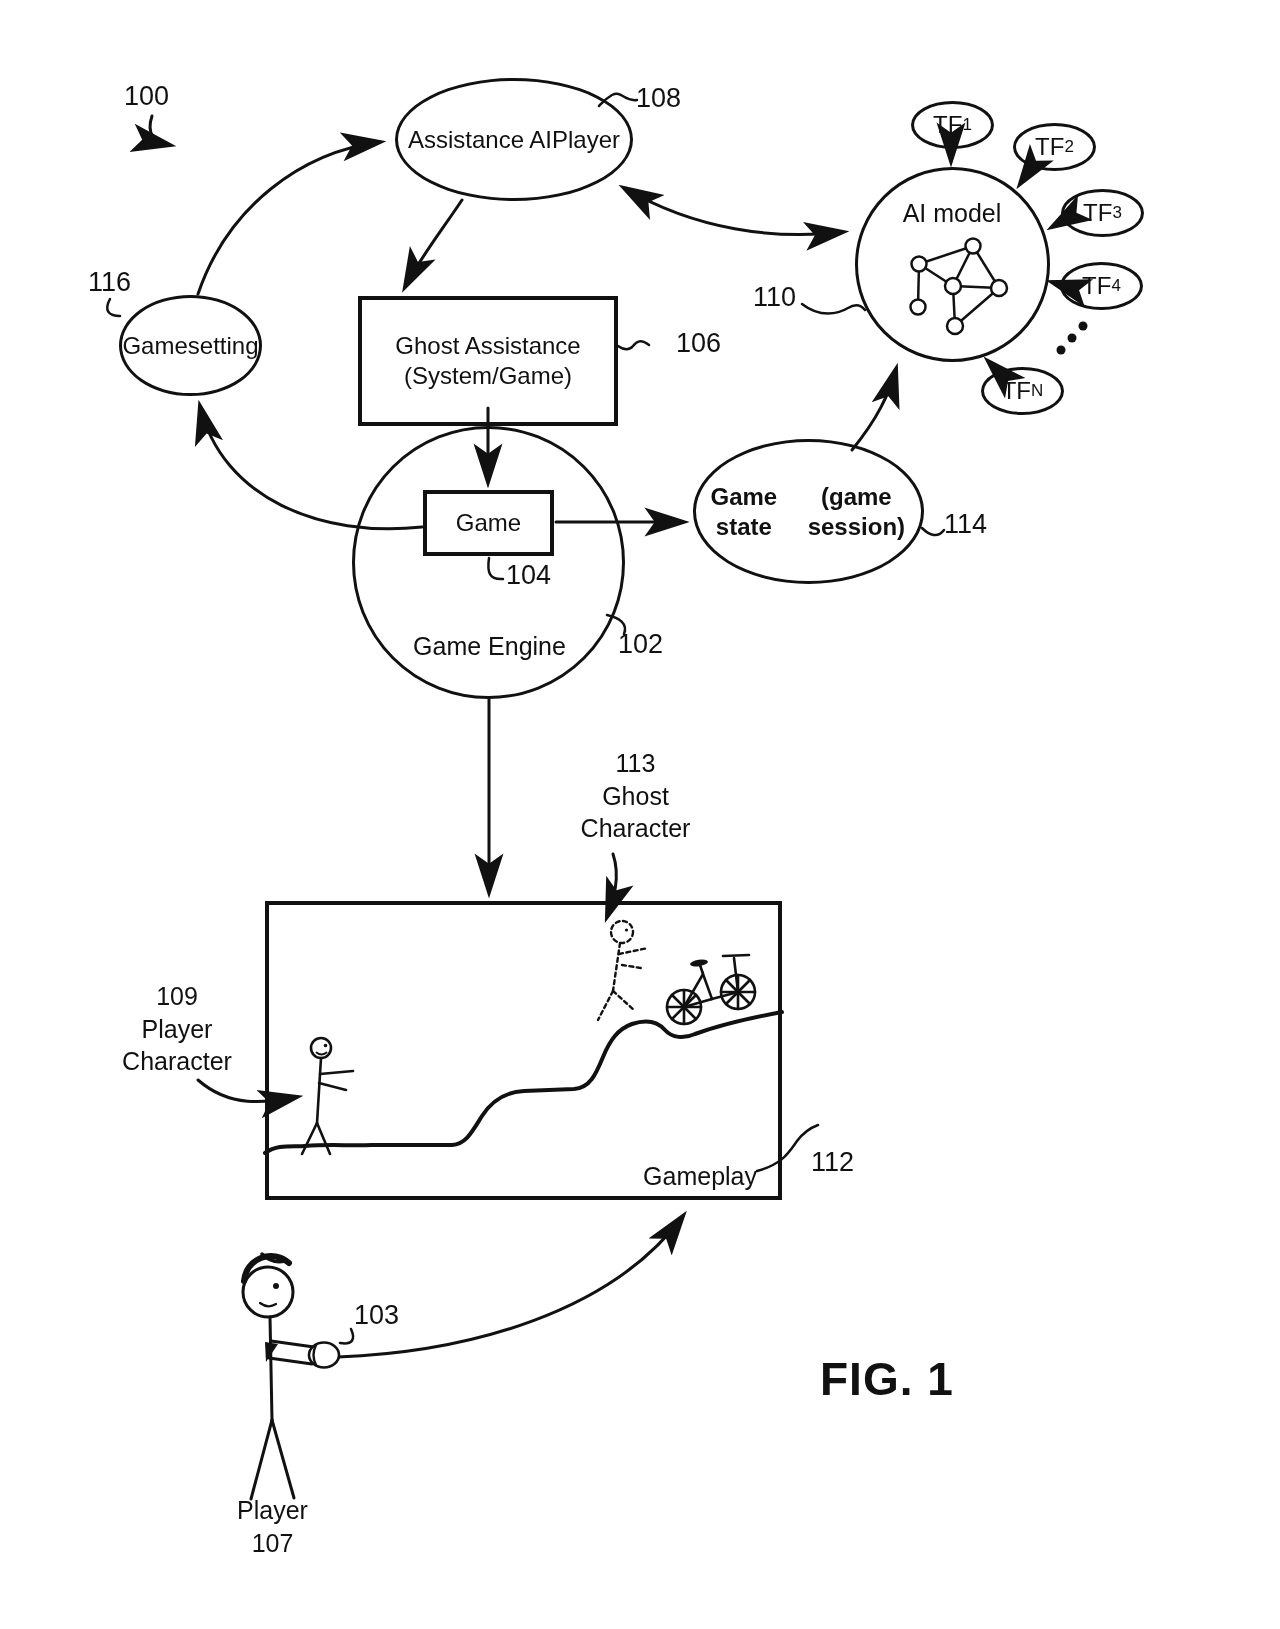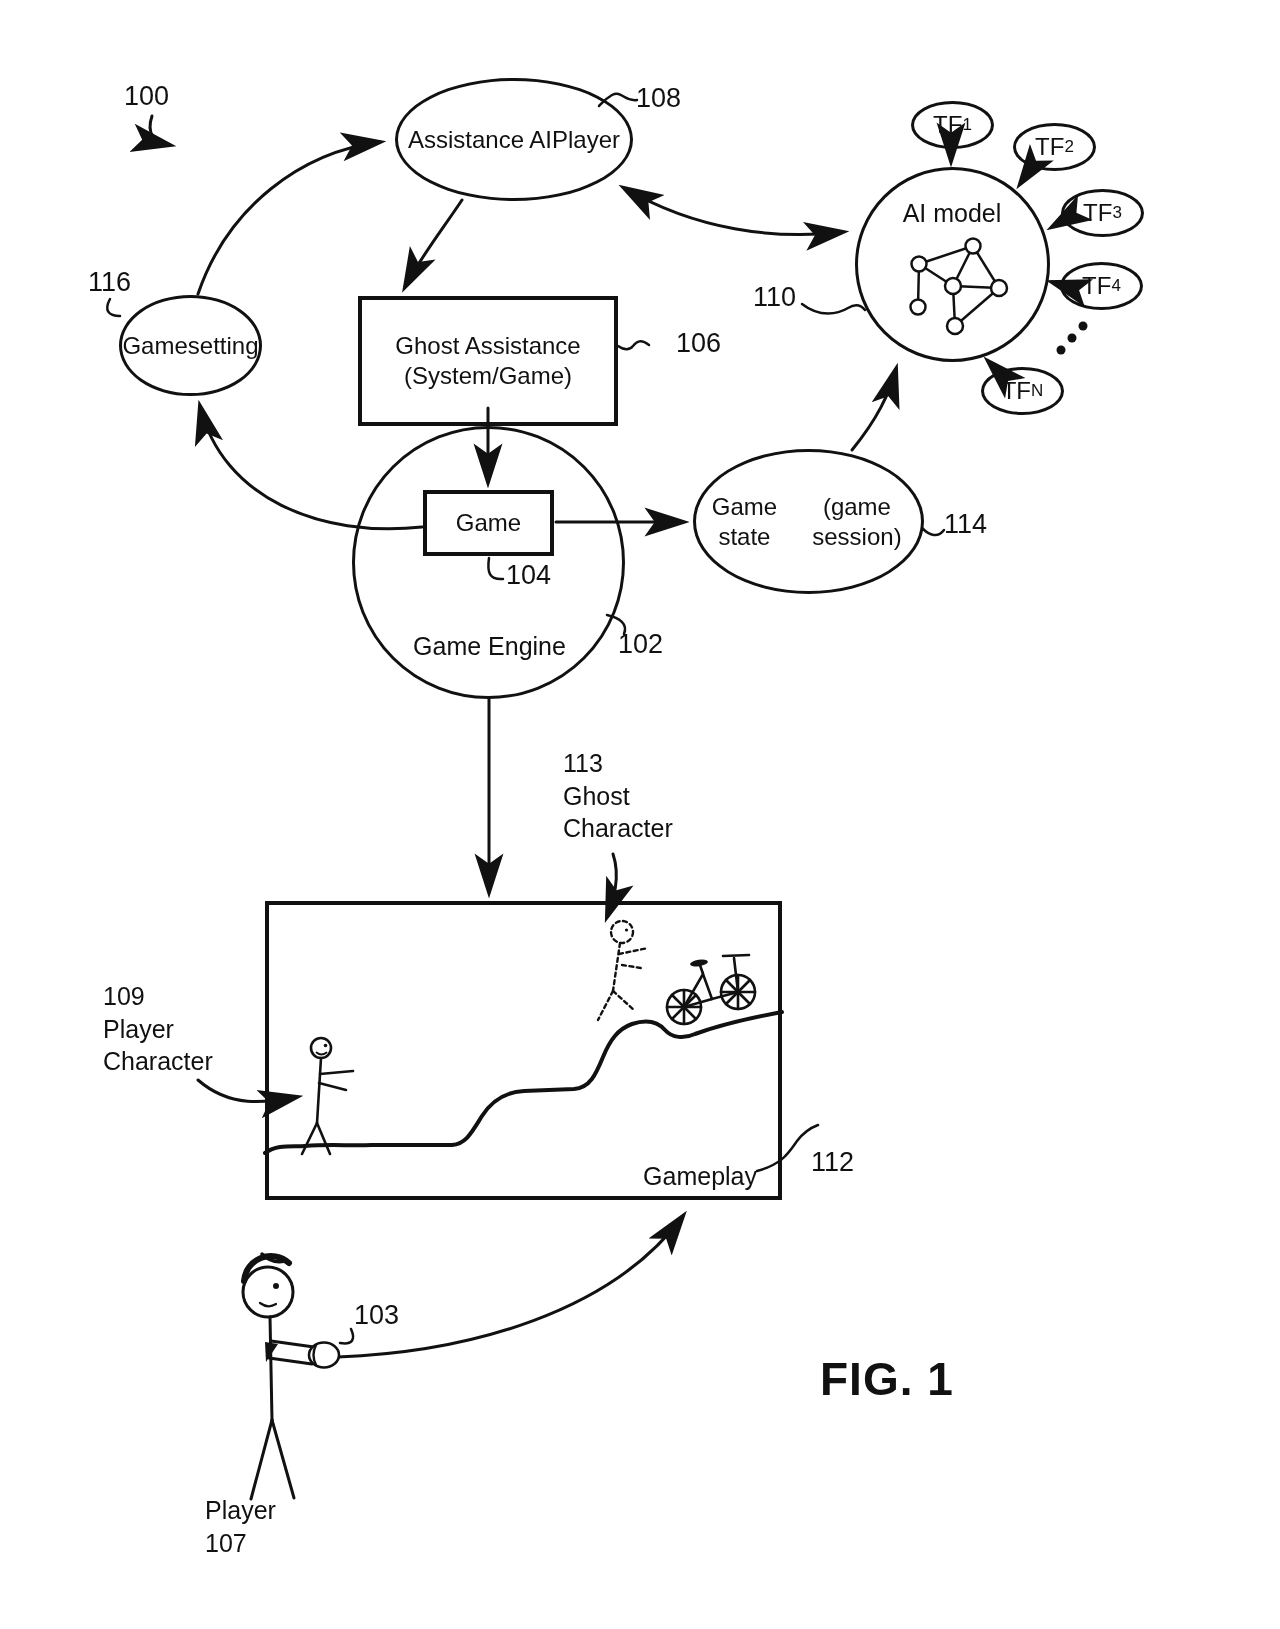--- a/index.html
+++ b/index.html
@@ -10,21 +10,21 @@
   .shape { position:absolute; box-sizing:border-box; background:#fff; }
   .ellipse { border:3px solid #111; border-radius:50%;
     display:flex; flex-direction:row; align-items:center; justify-content:center;
     text-align:center; font-size:24px; line-height:1.22; }
   .rectbox { border:4px solid #111;
     display:flex; flex-direction:column; align-items:center; justify-content:center;
     text-align:center; font-size:24px; line-height:1.25; }
   .circle { border:3px solid #111; border-radius:50%; }
   .nodelabel { position:absolute; text-align:center; font-size:25px; line-height:1.25; }
   .ref { position:absolute; font-size:27px; line-height:1.05; }
-  .refblock { position:absolute; font-size:25px; line-height:1.3; }
+  .refblock { position:absolute; font-size:25px; line-height:1.3; text-align:center; }
   .tf { font-size:24px; }
   .tf .sub { font-size:17px; vertical-align:-6px; }
   .figlabel { position:absolute; font-size:46px; font-weight:bold; letter-spacing:1px; }
   svg.layer { position:absolute; left:0; top:0; z-index:5; pointer-events:none; }
   .stage > div { z-index:2; }
 </style>
 </head>
 <body>
 
 <div class="stage">
@@ -47,21 +47,21 @@
     <span>(System/Game)</span>
   </div>
 
   <div class="shape circle" style="left:352px; top:426px; width:273px; height:273px;"></div>
   <div class="nodelabel" style="left:392px; top:631px; width:195px;">Game Engine</div>
 
   <div class="shape rectbox" style="left:423px; top:490px; width:131px; height:66px;">
     <span>Game</span>
   </div>
 
-  <div class="shape ellipse" style="left:693px; top:449px; width:231px; height:145px;">
+  <div class="shape ellipse" style="left:693px; top:439px; width:231px; height:145px;font-weight:bold;">
     <span>Game state</span>
     <span>(game session)</span>
   </div>
 
   <div class="shape ellipse tf" style="left:911px; top:101px; width:83px; height:48px; flex-direction:row;">
     <span>TF</span>
       <span class="sub">1</span>
   </div>
   <div class="shape ellipse tf" style="left:1013px; top:123px; width:83px; height:48px; flex-direction:row;">
     <span>TF</span>

